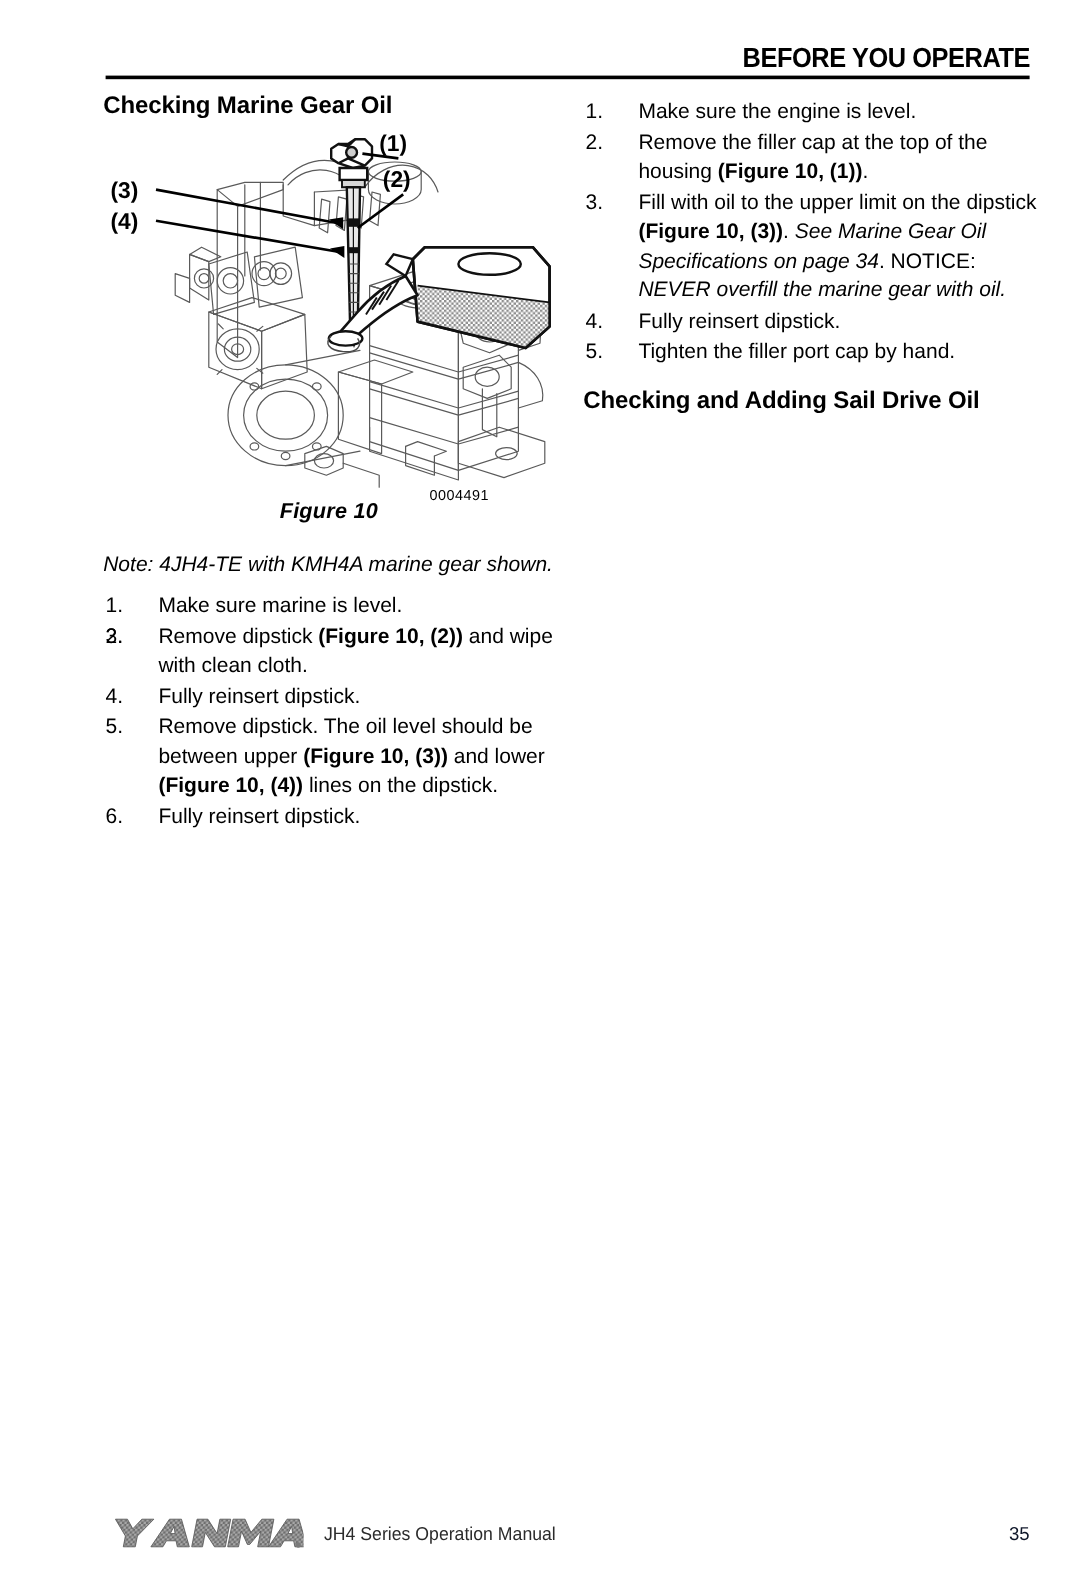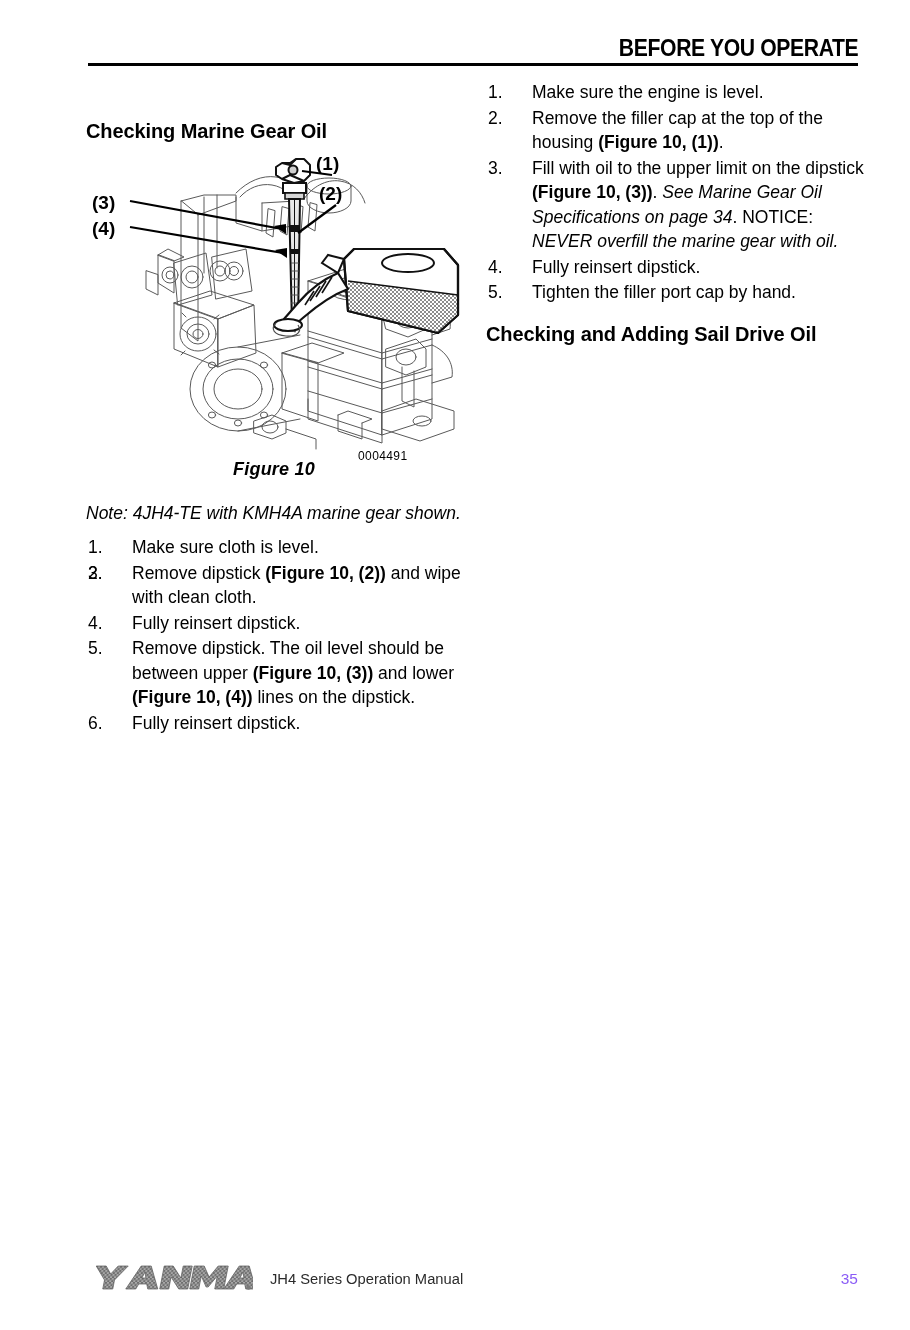--- a/index.html
+++ b/index.html
@@ -50,21 +50,20 @@
     height: 3px;
     background: #000;
   }
 
   
   .col-left {
     position: absolute;
     left: 86px;
     top: 76px;
     width: 376px;
-    margin-top: 43px;
   }
   .col-right {
     position: absolute;
     left: 486px;
     top: 76px;
     width: 380px;
   }
 
   h2.sec-head {
     margin: 0 0 10px 0;
@@ -164,21 +163,21 @@
     color: #2b2b2b;
     transform: scaleX(0.95);
     transform-origin: left top;
     white-space: nowrap;
   }
   .footer-page {
     position: absolute;
     right: 0;
     top: 8px;
     font-size: 15.5px;
-    color: #8b5cf6;
+    color: #0f172a;
   }
 </style>
 </head>
 <body>
 
 <div class="page">
 
   <div class="header">
     <div class="header-title">BEFORE YOU OPERATE</div>
     <div class="header-rule"></div>
@@ -360,21 +359,21 @@
       <div style="position:absolute;left:6px;top:39px;font-size:19px;font-weight:bold;">(3)</div>
       <div style="position:absolute;left:6px;top:65px;font-size:19px;font-weight:bold;">(4)</div>
 
       <div class="fig-drawno">0004491</div>
       <div class="fig-caption">Figure 10</div>
     </div>
 
     <p class="note">Note: 4JH4-TE with KMH4A marine gear shown.</p>
 
     <ol class="steps">
-        <li><span class="num">1.</span><span><span>Make sure cloth is level.</span></span></li>
+        <li><span class="num">1.</span><span><span>Make sure marine is level.</span></span></li>
         <li><span class="num">2.</span></li>
         <li><span class="num">3.</span><span><span>Remove dipstick </span><span class="b">(Figure 10, (2))</span><span> and wipe with clean cloth.</span></span></li>
         <li><span class="num">4.</span><span><span>Fully reinsert dipstick.</span></span></li>
         <li><span class="num">5.</span><span><span>Remove dipstick. The oil level should be between upper </span><span class="b">(Figure 10, (3))</span><span> and lower </span><span class="b">(Figure 10, (4))</span><span> lines on the dipstick.</span></span></li>
         <li><span class="num">6.</span><span><span>Fully reinsert dipstick.</span></span></li>
       </ol>
   </div>
 
   <div class="col-right">
 

